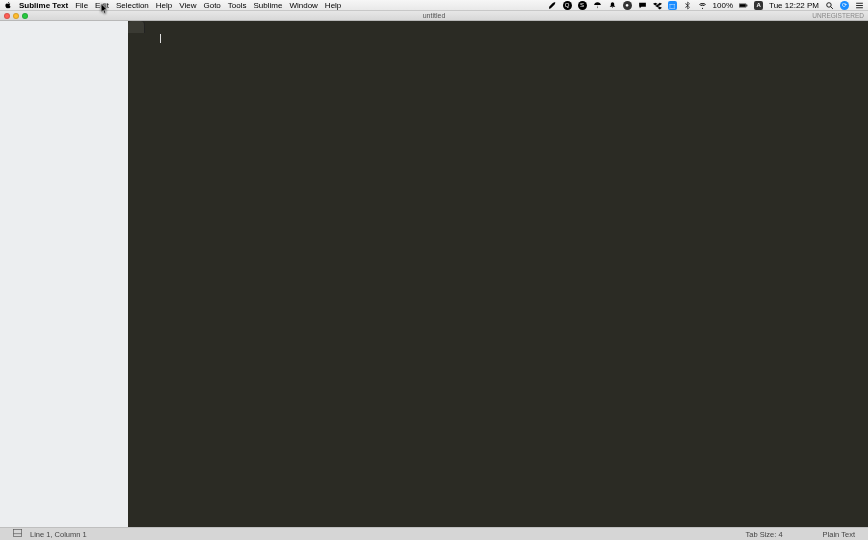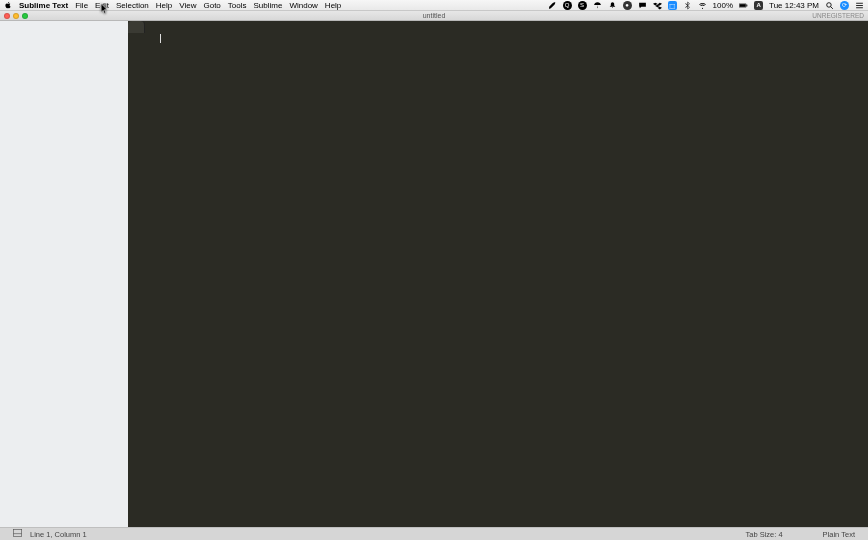--- a/index.html
+++ b/index.html
@@ -125,21 +125,21 @@
       </span>
     <span>100%</span>
     <span class="ico">
         <svg viewBox="0 0 20 10">
           <rect x="0" y="1" width="16" height="8" rx="1" fill="none" stroke="#000"></rect>
           <rect x="1" y="2" width="14" height="6" fill="#000"></rect>
           <rect x="16.5" y="3" width="2" height="4" fill="#000"></rect>
         </svg>
       </span>
     <span class="sq-ico sq-dark">A</span>
-    <span>Tue 12:43 PM</span>
+    <span>Tue 12:22 PM</span>
     <span class="ico">
         <svg viewBox="0 0 16 16">
           <circle cx="7" cy="7" r="4" fill="none" stroke="#000" stroke-width="1.5"></circle>
           <line x1="10" y1="10" x2="14" y2="14" stroke="#000" stroke-width="1.5"></line>
         </svg>
       </span>
     <span class="circle-ico" style="background:#1a8cff">⟳</span>
     <span class="ico">
         <svg viewBox="0 0 16 16">
           <line x1="2" y1="4" x2="14" y2="4" stroke="#000" stroke-width="1.5"></line>

